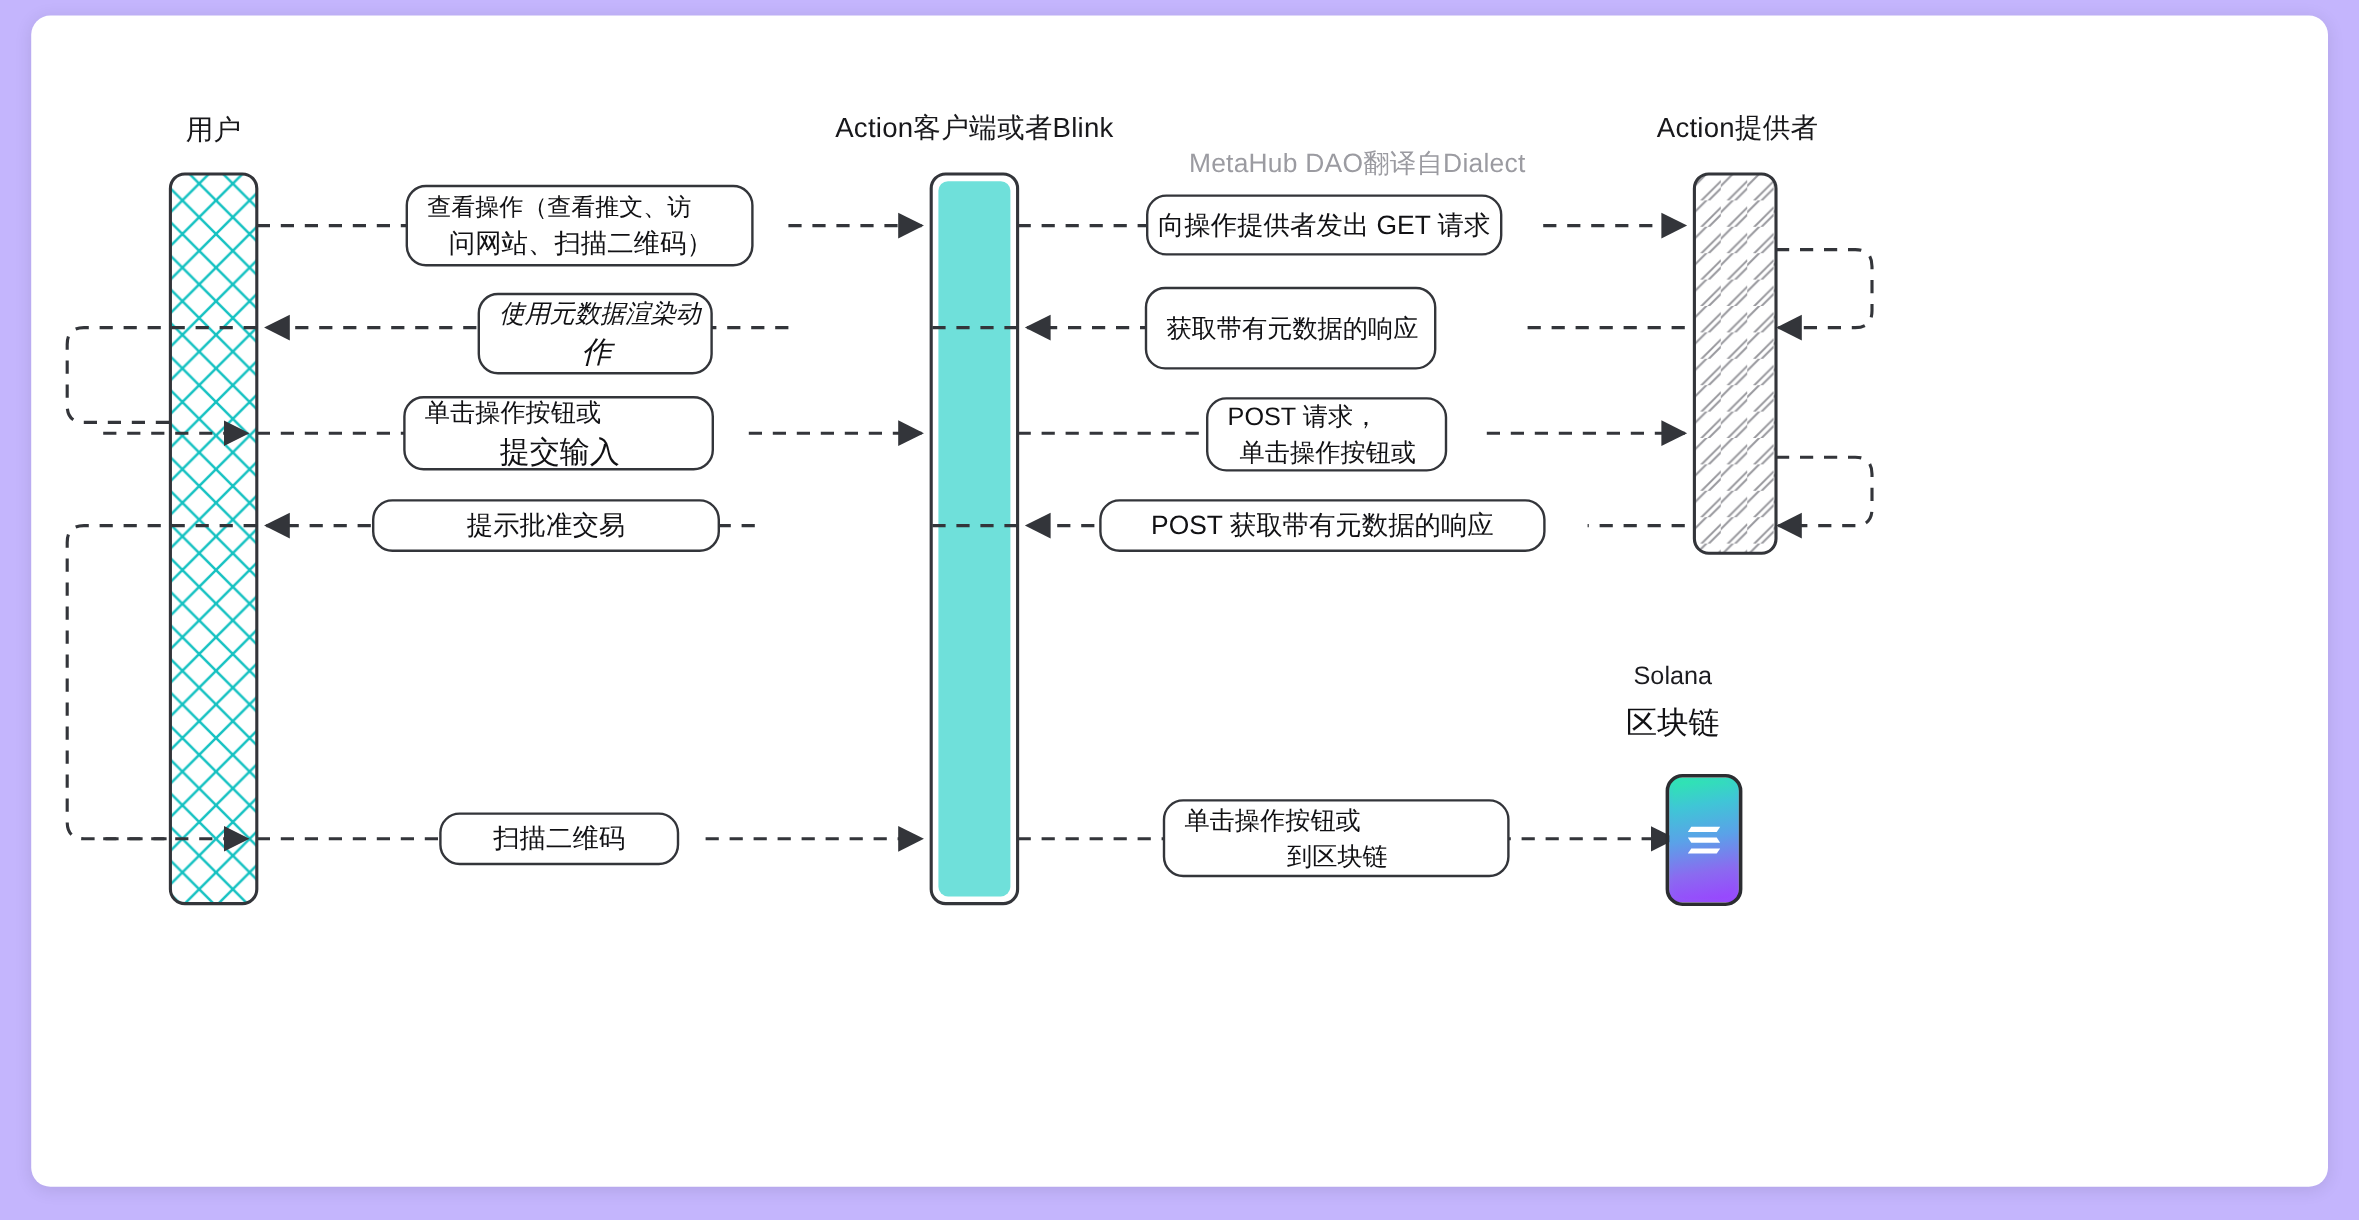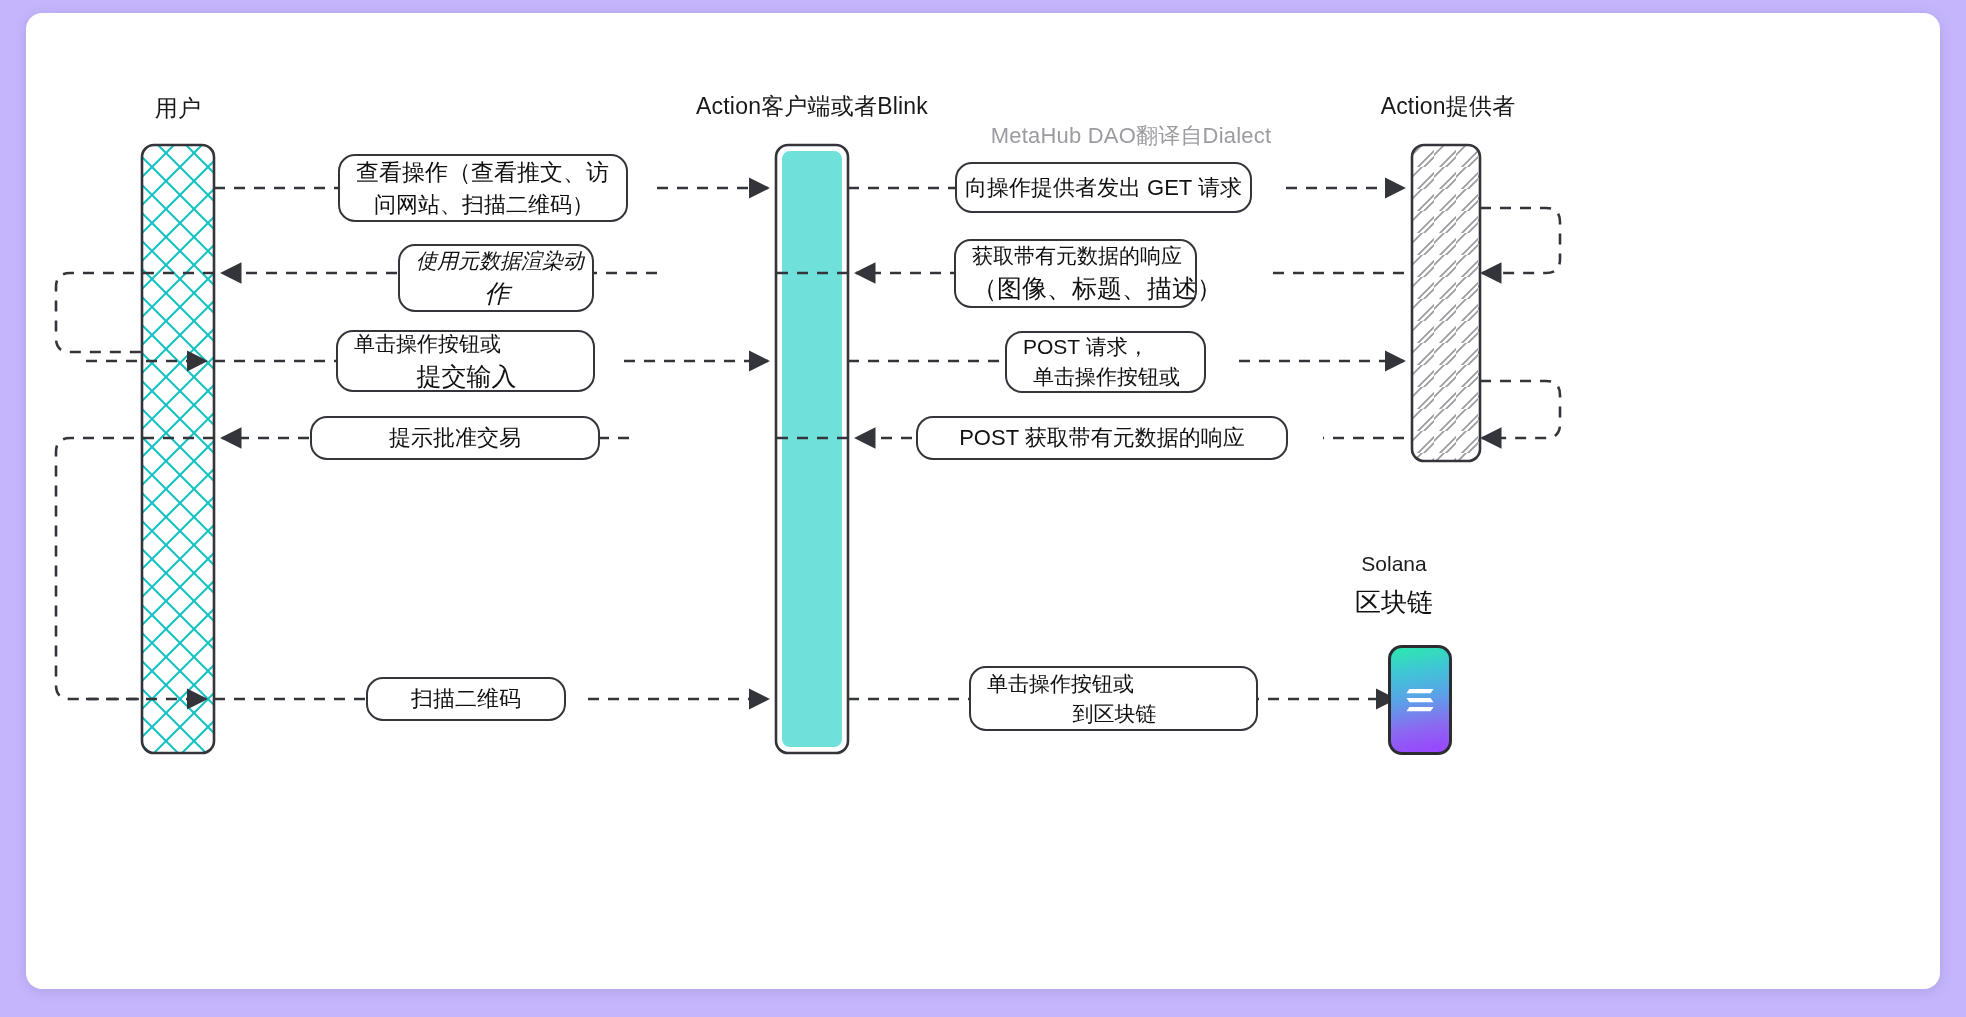--- a/index.html
+++ b/index.html
@@ -83,21 +83,21 @@
   }
   .msg.two-line .line2 {
     font-size: 25px;
     text-align: center;
     padding-right: 14px;
     margin-top: 2px;
   }
   .msg.two-line.small2 .line2 {
     font-size: 21px;
   }
-  .msg.two-line.big-pair .line1 { font-size: 23px; }
+  .msg.two-line.big-pair .line1 { font-size: 20px; }
   .msg.two-line.big-pair .line2 { font-size: 22px; }
 
   
   .solana-chip {
     position: absolute;
     box-sizing: border-box;
     border: 3px solid #2b2d31;
     border-radius: 14px;
     background: linear-gradient(170deg, #2ee6b0 0%, #3fc6d6 22%, #5aa2e8 48%, #8a6bf0 75%, #9945ff 100%);
     display: flex;
@@ -227,21 +227,20 @@
       <span class="line">向操作提供者发出 GET 请求</span>
     </div>
 
     <div class="msg two-line" style="left:372px; top:231px; width:196px; height:68px;font-style:italic;">
       <span class="line line1">使用元数据渲染动</span>
       <span class="line line2">作</span>
     </div>
 
     <div class="msg two-line" style="left:928px; top:226px; width:243px; height:69px;">
       <span class="line line1">获取带有元数据的响应</span>
-      <span class="line line2">（图像、标题、描述）</span>
     </div>
 
     <div class="msg two-line" style="left:310px; top:317px; width:259px; height:62px;">
       <span class="line line1">单击操作按钮或</span>
       <span class="line line2">提交输入</span>
     </div>
 
     <div class="msg two-line small2" style="left:979px; top:318px; width:201px; height:62px;">
       <span class="line line1">POST 请求，</span>
       <span class="line line2">单击操作按钮或</span>

